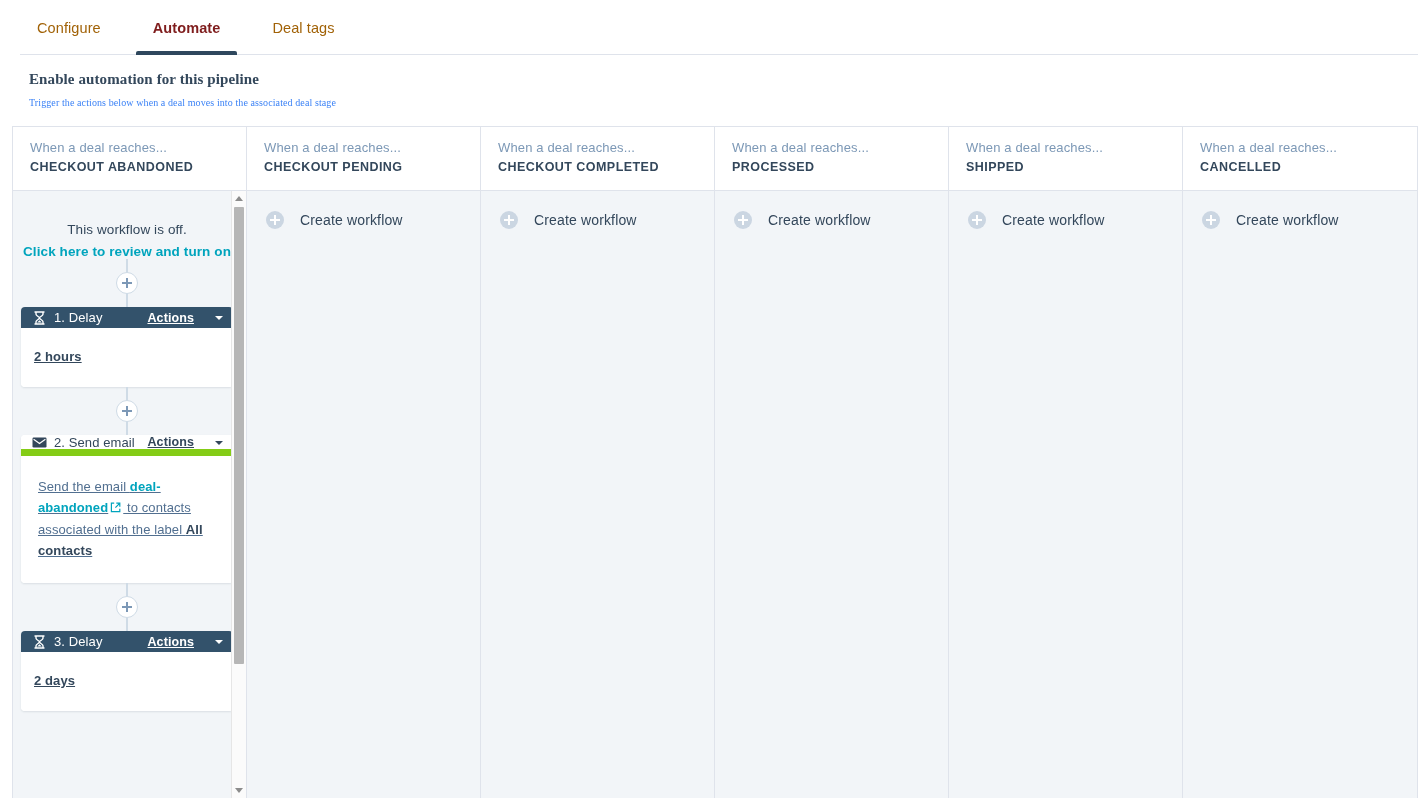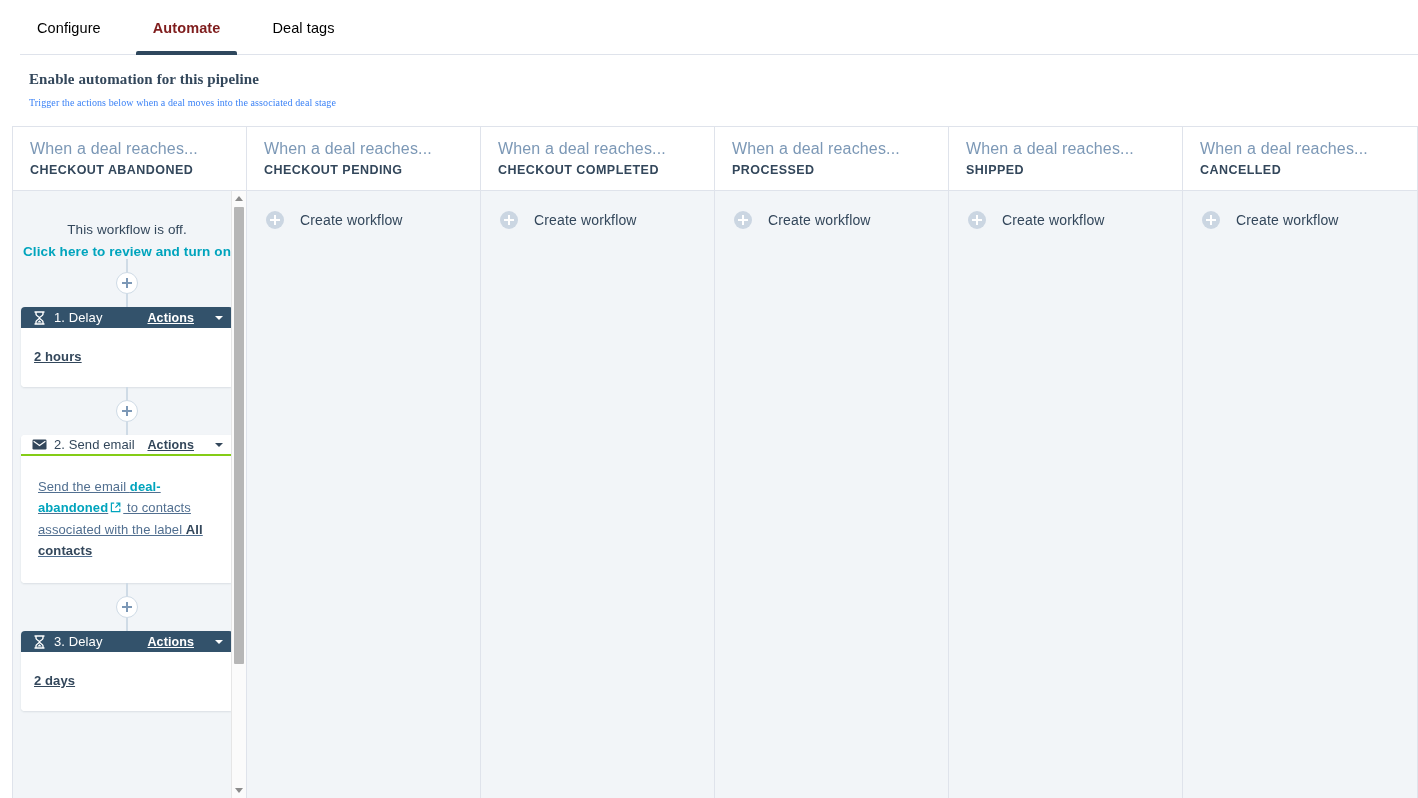--- a/index.html
+++ b/index.html
@@ -28,21 +28,21 @@
     background: #dfe3eb;
   }
   .tab {
     position: relative;
     height: 55px;
     display: flex;
     align-items: center;
     padding: 0 17px;
     margin-right: 18px;
     font-size: 14.5px;
-    color: #000000;
+    color: #a16207;
     letter-spacing: .1px;
     cursor: pointer;
     white-space: nowrap;
   }
   .tab.active {
     color: #7f1d1d;
     font-weight: bold;
   }
   .tab.active::after {
     content: "";
@@ -90,21 +90,21 @@
   }
   .column:last-child { flex: 1 1 auto; }
 
   .col-head {
     height: 64px;
     background: #ffffff;
     border-bottom: 1px solid #dfe3eb;
     padding: 13px 0 0 17px;
   }
   .col-head-kicker {
-    font-size: 16px;
+    font-size: 13px;
     color: #7c98b6;
     letter-spacing: .15px;
   }
   .col-head-stage {
     margin-top: 5px;
     font-size: 12.5px;
     font-weight: bold;
     letter-spacing: .45px;
     color: #33475b;
   }
@@ -218,21 +218,21 @@
     font-size: 13px;
     letter-spacing: .1px;
   }
   .card.dark .card-head {
     background: #33526b;
     color: #ffffff;
   }
   .card.light .card-head {
     background: #ffffff;
     color: #33475b;
-    border-bottom: 2px solid #84cc16;
+    border-bottom: 7px solid #84cc16;
   }
   .card-icon {
     width: 15px; height: 15px;
     margin-right: 7px;
     flex: 0 0 15px;
     display: flex; align-items: center; justify-content: center;
   }
   .card-title { flex: 1 1 auto; white-space: nowrap; }
   .card-actions {
     display: flex;

